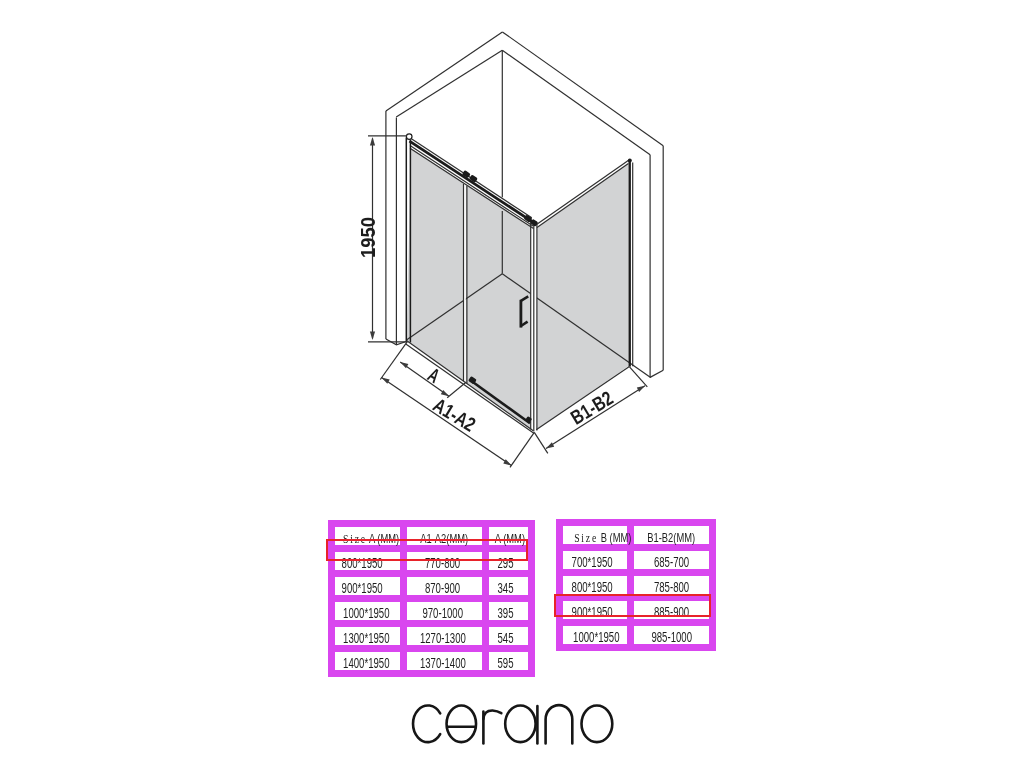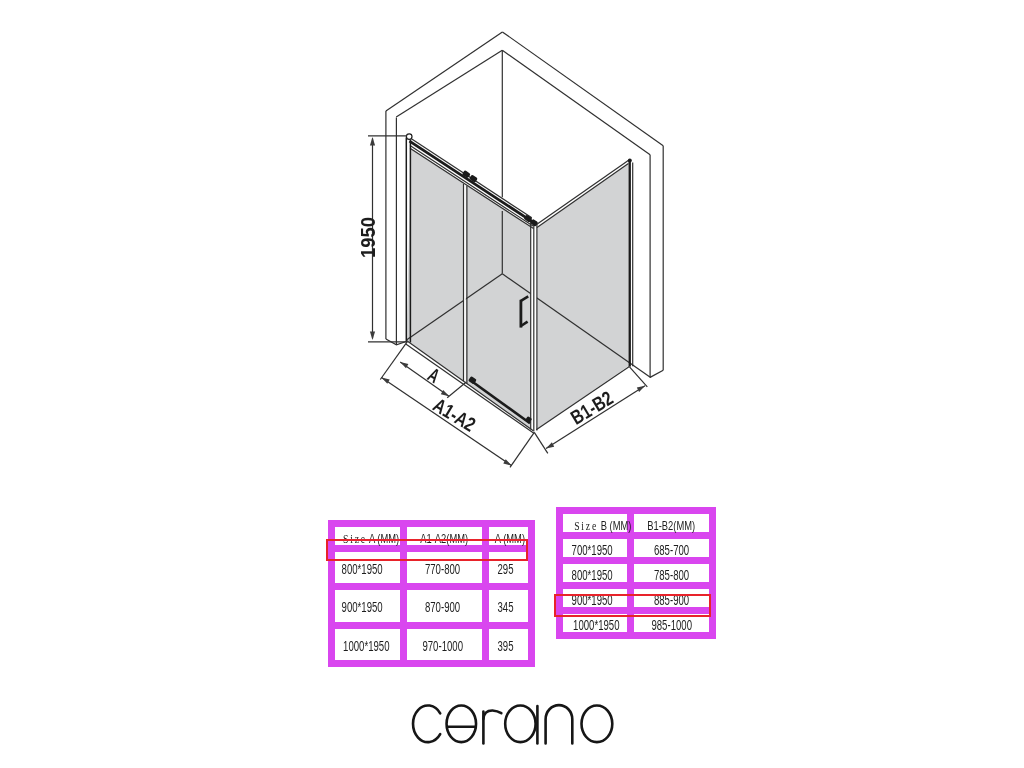--- a/index.html
+++ b/index.html
@@ -214,24 +214,34 @@
   <tr>
           <td><i>900*1950</i></td>
           <td><i>870-900</i></td>
           <td><i>345</i></td>
         </tr>
   <tr>
           <td><i>1000*1950</i></td>
           <td><i>970-1000</i></td>
           <td><i>395</i></td>
         </tr>
+  <tr>
+          <td><i>1300*1950</i></td>
+          <td><i>1270-1300</i></td>
+          <td><i>545</i></td>
+        </tr>
+  <tr>
+          <td><i>1400*1950</i></td>
+          <td><i>1370-1400</i></td>
+          <td><i>595</i></td>
+        </tr>
 </tbody>
     </table>
 
-<table id="tb" style="left:556px;top:507px;width:153px;height:94px;">
+<table id="tb" style="left:556px;top:519px;width:153px;height:94px;">
   <colgroup>
         <col style="width:71px">
         <col style="width:82px">
       </colgroup>
   <tbody>
         <tr style="height:19px;">
           <td><b><span class="sz">Size</span> B (MM)</b></td>
           <td><b>B1-B2(MM)</b></td>
         </tr>
   <tr>

